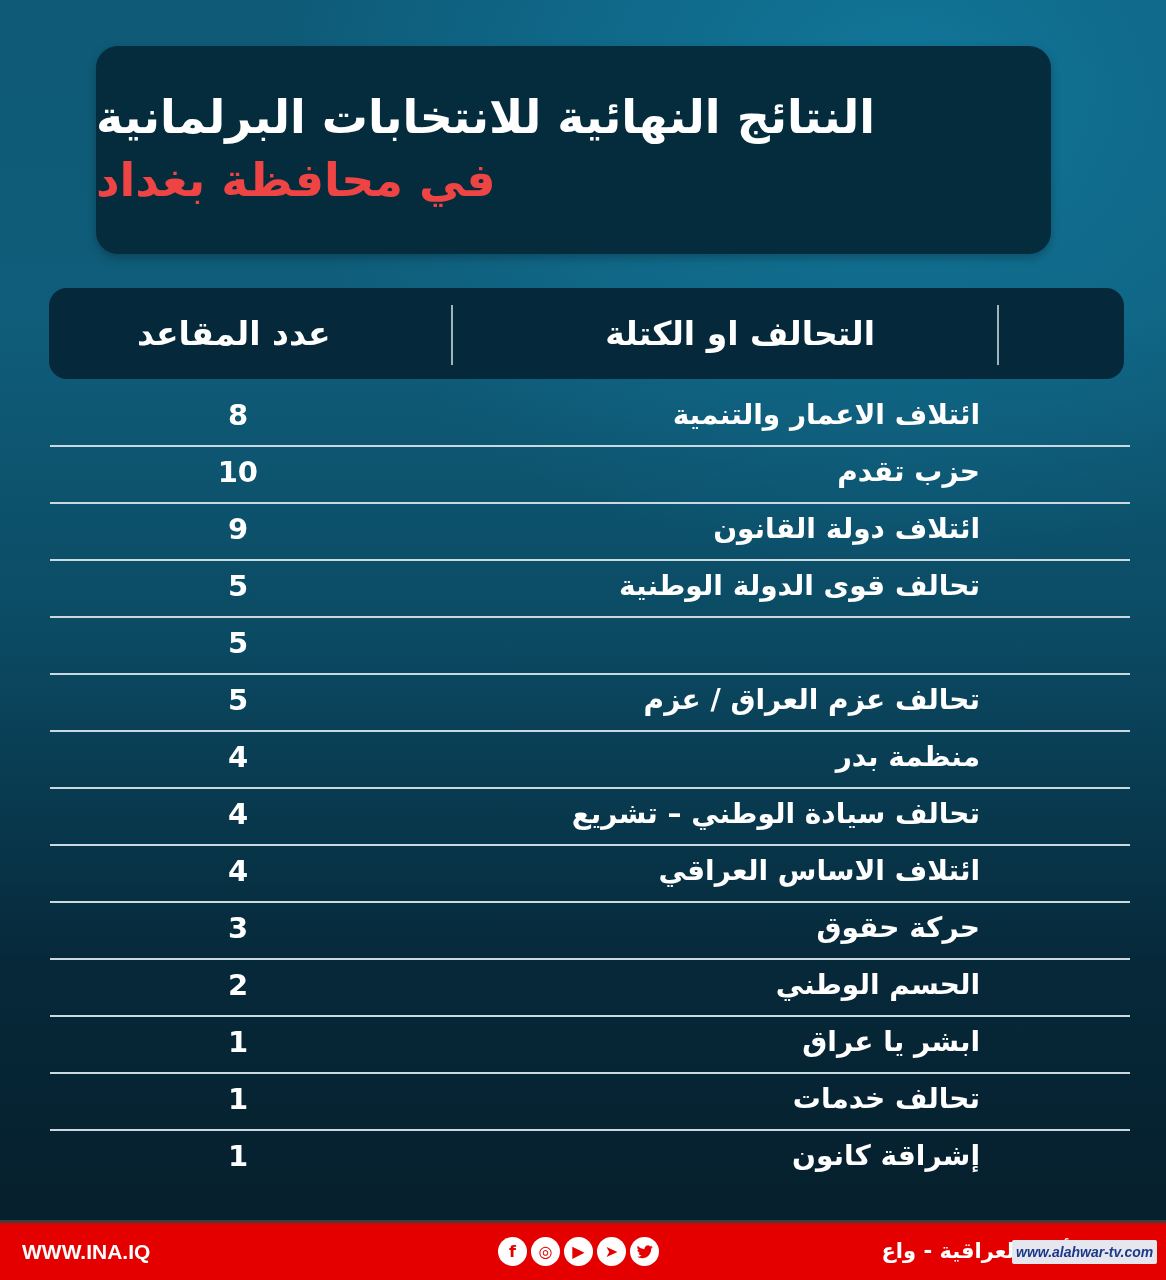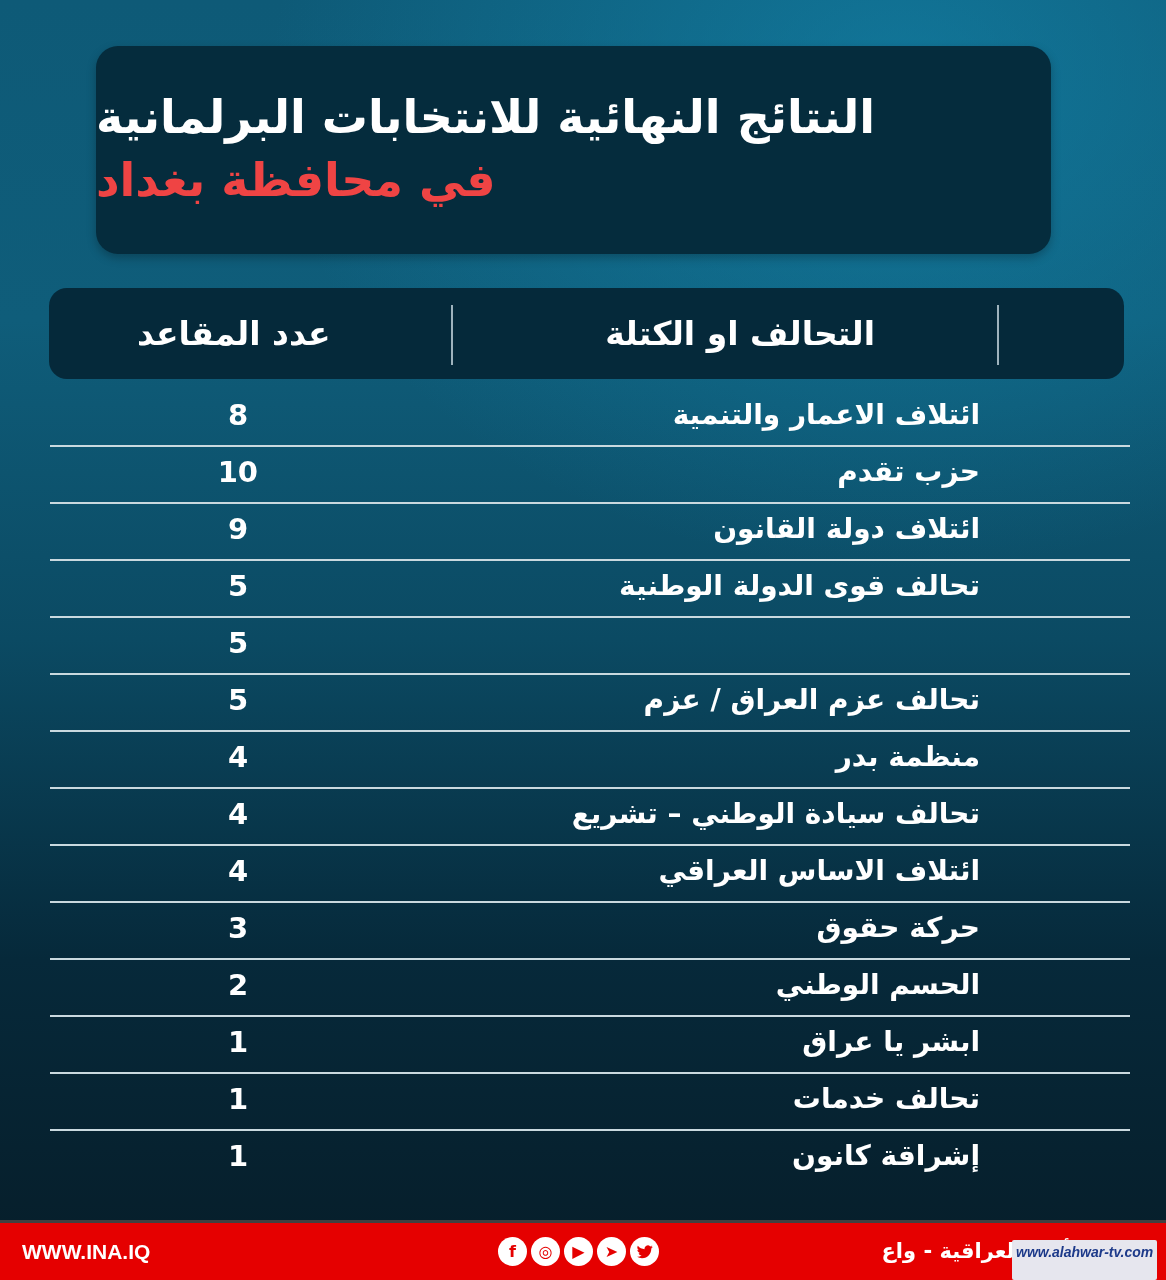--- a/index.html
+++ b/index.html
@@ -72,21 +72,21 @@
       width: 29px; height: 29px; border-radius: 50%; background: #ffffff;
       color: #e50000; font-size: 16px; font-weight: bold;
       display: flex; align-items: center; justify-content: center;
       font-family: "DejaVu Sans", sans-serif;
     }
     .footer .agency {
       position: absolute; right: 18px; top: 0; height: 57px; line-height: 57px;
       direction: rtl; font-size: 21px; font-weight: bold; color: #ffffff;
     }
     .footer .watermark {
-      position: absolute; left: 1012px; top: 17px; height: 40px; line-height: 24px;
+      position: absolute; left: 1012px; top: 17px; height: 24px; line-height: 24px;
       padding: 0 4px; background: #e6e6ee; color: #1d3a8a;
       font-family: "Liberation Sans", sans-serif; font-style: italic; font-weight: bold; font-size: 14px;
       border-radius: 2px;
     }
   </style>
 </head>
 <body>
 
 <div class="title-card">
   <div class="title-line1">النتائج النهائية للانتخابات البرلمانية</div>

